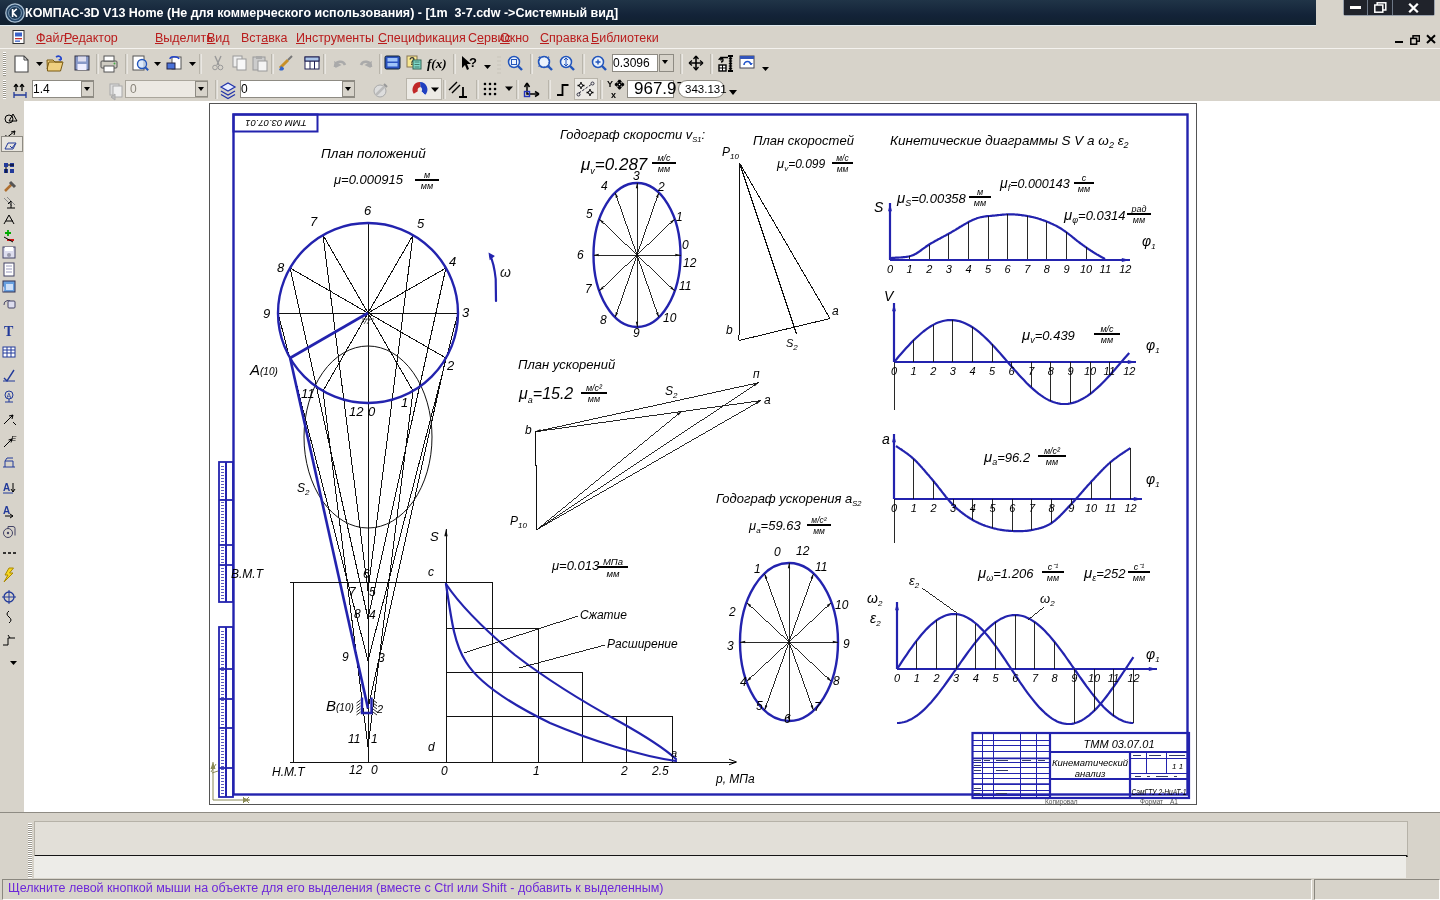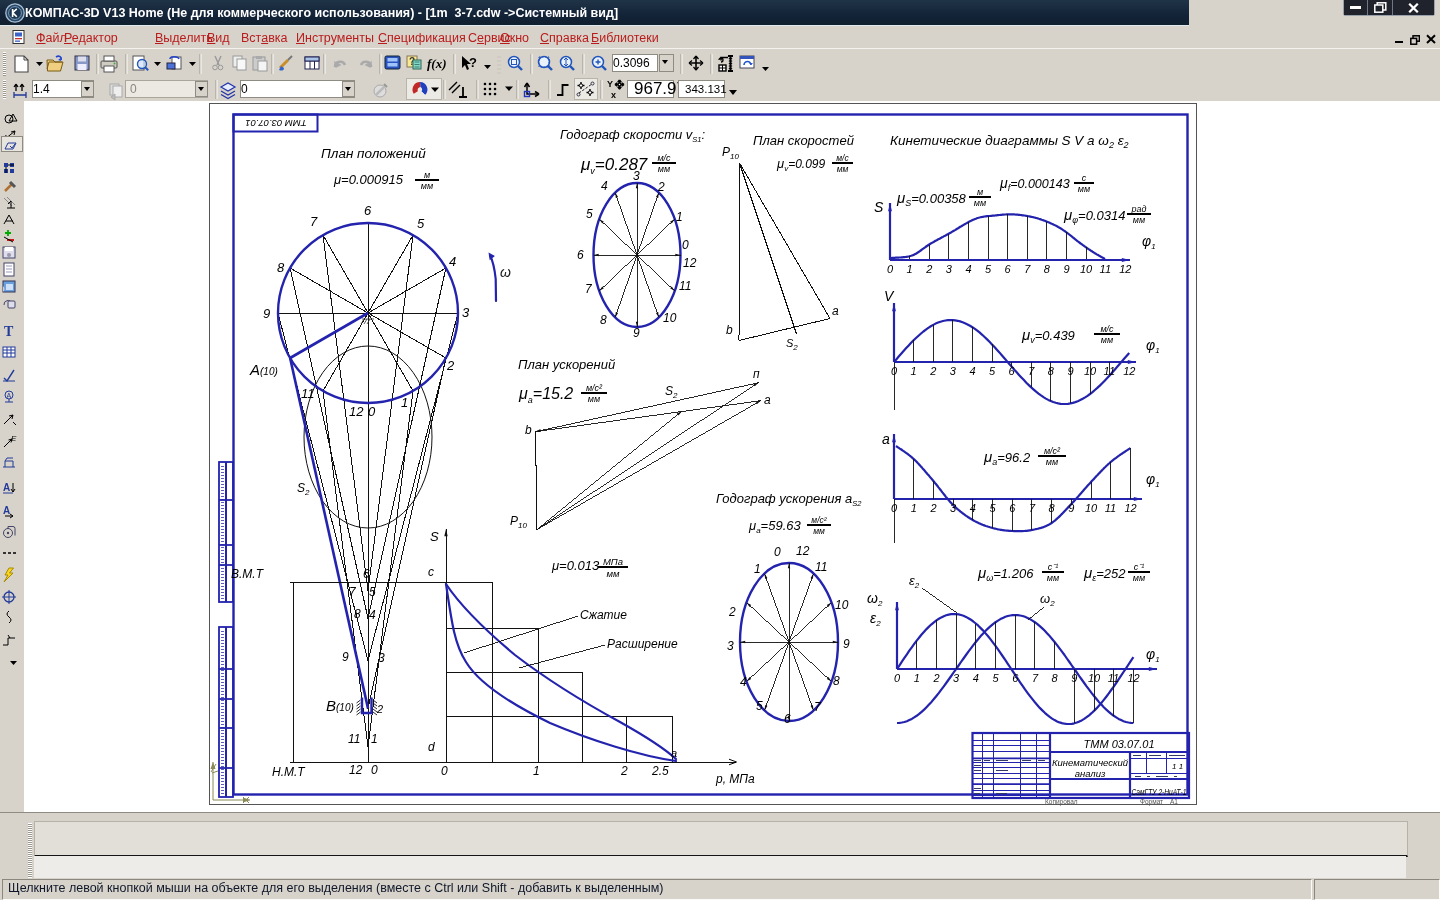--- a/index.html
+++ b/index.html
@@ -1,18 +1,18 @@
 <!DOCTYPE html>
 <html><head>
 <meta charset="utf-8">
 <style>
 html,body{margin:0;padding:0;width:1440px;height:900px;overflow:hidden;
  font-family:"Liberation Sans",sans-serif;background:#d7d3ca;}
 .abs{position:absolute;}
-#titlebar{position:absolute;left:0;top:0;width:1189px;height:25px;
+#titlebar{position:absolute;left:0;top:0;width:1316px;height:25px;
  background:linear-gradient(#203447,#132338 60%,#10202f);color:#fff;border-bottom:1.5px solid #dfe9ee;}
 #titletext{position:absolute;left:25px;top:6px;font-size:12.5px;font-weight:bold;
  white-space:nowrap;}
 .winbtn{position:absolute;top:0px;height:15px;background:#20232b;
  border-right:1px solid #6e7887;box-sizing:border-box;color:#fff;text-align:center;
  font-size:9px;line-height:13px;font-weight:bold;}
 #menubar{position:absolute;left:0;top:26.5px;width:1440px;height:21.5px;
  background:#d7d3ca;font-size:12.5px;color:#b91c1c;}
 .menu{position:absolute;top:4px;}
 #tb1{position:absolute;left:0;top:48px;width:1440px;height:30px;background:#d7d3ca;border-top:1px solid #f4f2ee;}
@@ -24,21 +24,21 @@
  font-size:12px;color:#8a867c;padding-left:4px;}
 .combtn{position:absolute;background:#d7d3ca;border:1px solid #8e8b83;box-sizing:border-box;}
 .combtn:after{content:"";position:absolute;left:2px;top:5px;border:3.5px solid transparent;border-top:4.5px solid #000;}
 #lefttb{position:absolute;left:0;top:101px;width:24px;height:711px;background:#d7d3ca;border-right:1px solid #9b978d;}
 #canvasbg{position:absolute;left:24px;top:101px;width:1416px;height:711px;background:#fff;}
 #propbar{position:absolute;left:0;top:812px;width:1440px;height:66px;background:#d7d3ca;border-top:1px solid #8e8b83;box-sizing:border-box;}
 #proppanel{position:absolute;left:34px;top:8px;width:1372px;height:33px;background:#e2dfd8;
  border:1px solid #b6b2a8;border-bottom:2.5px solid #151515;}
 #propbelow{position:absolute;left:34px;top:43px;width:1372px;height:22px;background:#edece8;}
 #statusbar{position:absolute;left:0;top:878px;width:1440px;height:22px;background:#d7d3ca;
- font-size:12.5px;color:#0f172a;box-sizing:border-box;}
+ font-size:12.5px;color:#6d28d9;box-sizing:border-box;}
 .sfield{position:absolute;top:1px;height:19px;border-top:1px solid #8a877f;border-left:1px solid #8a877f;
  border-bottom:1px solid #fcfbf9;border-right:1px solid #fcfbf9;background:#d7d3ca;}
 </style>
 </head>
 <body>
 <div id="titlebar">
  <svg class="abs" style="left:5px;top:3px" width="20" height="20" viewBox="0 0 20 20">
   <circle cx="10" cy="10" r="9.2" fill="#27486a" stroke="#a9bfd2" stroke-width="1.3"></circle>
   <circle cx="10" cy="10" r="6.4" fill="#183450" stroke="#7e9cb8" stroke-width="1"></circle>
   <path d="M7.6 6v8M7.6 9.6l4.2-3.8M7.6 9.6l4.2 4.2" stroke="#ffffff" stroke-width="1.6" fill="none"></path>
@@ -331,21 +331,21 @@
         <circle cx="5.5" cy="5.5" r="1.5" fill="#fff"></circle>
       </g>
     </svg>
  <div class="field" style="left:32px;top:2px;width:62px;height:18px;line-height:16px;">1.4</div>
  <div class="combtn" style="left:81px;top:3px;width:13px;height:16px"></div>
  <div class="dfield" style="left:125px;top:2px;width:83px;height:18px;line-height:16px;">0</div>
  <div class="combtn" style="left:195px;top:3px;width:13px;height:16px"></div>
  <div class="field" style="left:240px;top:2px;width:115px;height:18px;line-height:16px;">0</div>
  <div class="combtn" style="left:342px;top:3px;width:13px;height:16px"></div>
  <div class="field" style="left:627px;top:2px;width:47px;height:18px;line-height:16px;font-size:17px;padding-left:6px;">967.972</div>
- <div class="field" style="left:678px;top:2px;width:47px;height:18px;line-height:16px;font-size:11.5px;padding-left:6px;">343.131</div>
+ <div class="field" style="left:678px;top:2px;width:47px;height:18px;line-height:16px;font-size:11.5px;padding-left:6px;border-radius:9px;">343.131</div>
  <div class="abs" style="left:729px;top:12px;width:0;height:0;border:4px solid transparent;border-top:5px solid #000"></div>
 </div>
 
 <div id="canvasbg"></div>
 <div id="lefttb">
     <svg class="abs" style="left:0;top:0" width="24" height="711" viewBox="0 0 24 711">
       <g transform="translate(1,9)">
         <circle cx="8" cy="9" r="4" fill="none" stroke="#000"></circle>
         <path d="M12,4 l4,7 h-8 z" fill="none" stroke="#000"></path>
       </g>

